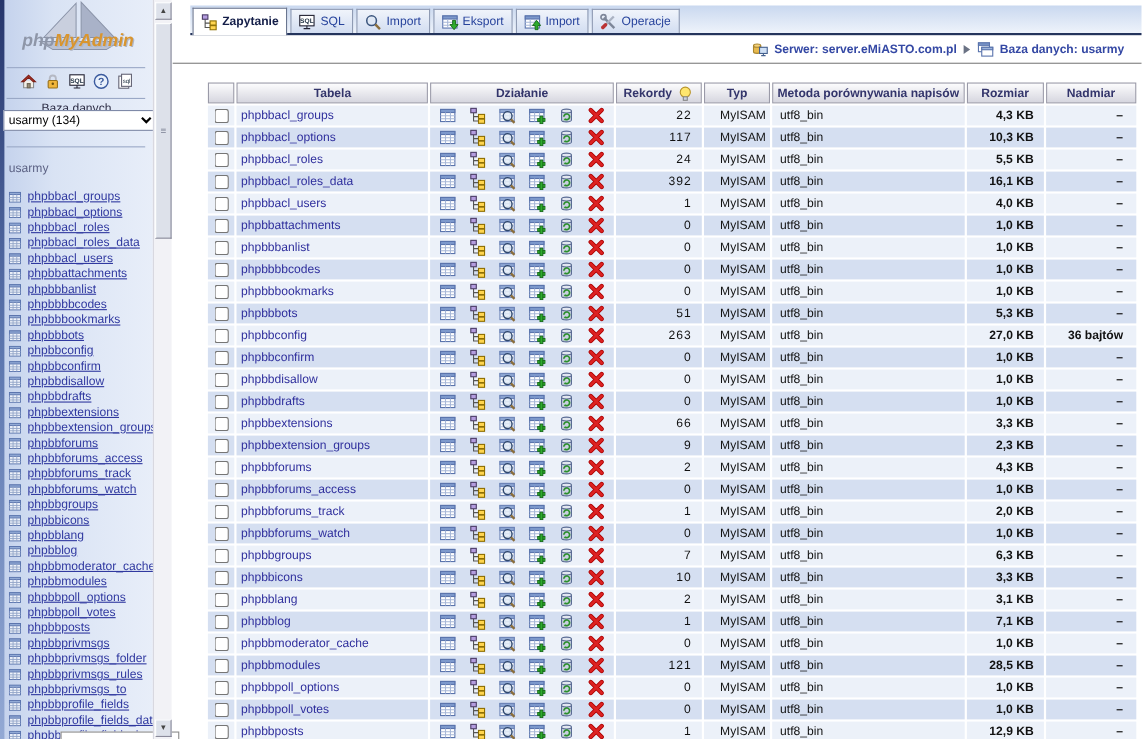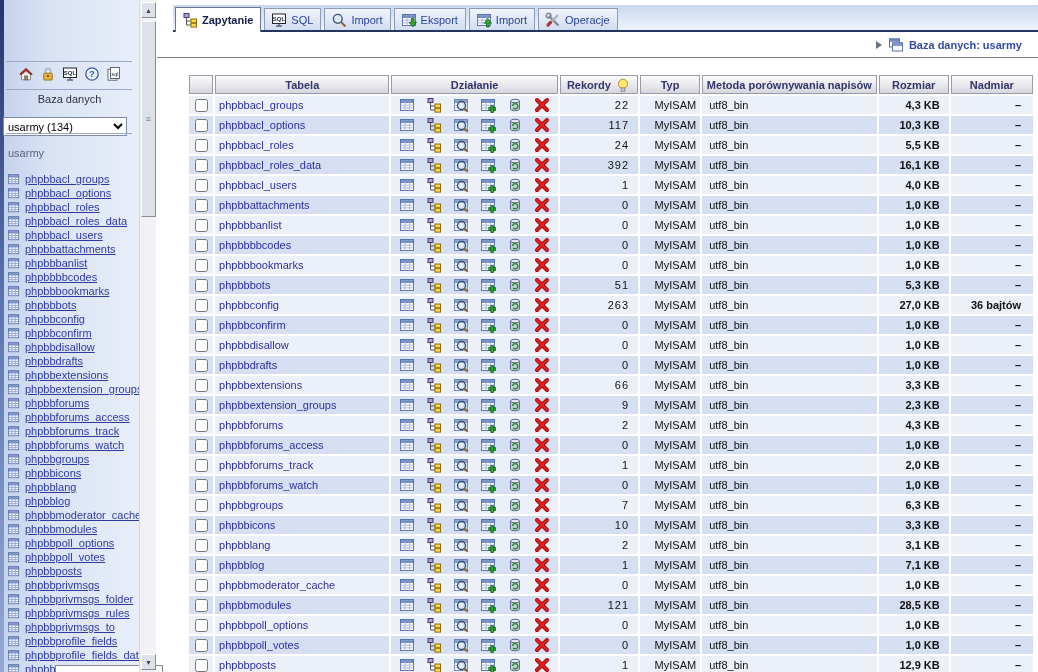--- a/index.html
+++ b/index.html
@@ -13,21 +13,21 @@
              background:linear-gradient(to bottom,#26356b,#5a74ad 45%,#93a9d4); }
   .logo { position:absolute; top:1px; left:8px; width:126px; height:56px; text-align:center; }
   .logo svg { display:block; margin:0 auto; }
   .logo-text { margin-top:-16px; font-size:16px; font-weight:bold; font-style:italic; line-height:14px; }
   .logo-php { color:#8e96a8; }
   .logo-myadmin { color:#d9952e; text-shadow:1px 1px 0 #b0b6c4; }
   .sb-divider { position:absolute; left:6px; width:126px; border-top:1px solid #9aa8c6; height:0; }
   .sb-icons { position:absolute; top:66px; left:0; width:139px; display:flex; justify-content:center; align-items:center; gap:6px; }
   .sb-icons a { display:block; line-height:0; }
   .sb-dblabel { position:absolute; top:93px; left:0; width:139px; text-align:center; font-size:11px; color:#2e2e46; }
-  .sb-select { position:absolute; top:117px; left:3px; width:124px; font-size:11px; font-family:"Liberation Sans",sans-serif; height:19px; background:#fff; border:1px solid #7f8aa8; }
+  .sb-select { position:absolute; top:100px; left:3px; width:139px; font-size:11px; font-family:"Liberation Sans",sans-serif; height:19px; background:#fff; border:1px solid #7f8aa8; }
   .sb-dbname { position:absolute; top:147px; left:8px; font-size:11px; color:#5c6284; }
   .sb-list { position:absolute; top:172px; left:8px; margin:0; padding:0; list-style:none; }
   .sb-item { height:14px; display:flex; align-items:center; gap:5px; white-space:nowrap; }
   .sb-link { font-size:11px; color:#3039a0; text-decoration:underline; }
   .ic11 { width:12px; height:11px; flex:0 0 12px; }
   .sb-bottom-box { position:absolute; left:55px; top:665px; width:108px; height:12px; background:#fff; border:1px solid #8a8a8a; }
 
   
   .vscroll { position:absolute; left:139px; top:0; width:17px; height:672px; background:#f2f2f6; border-left:1px solid #d8d8e0; }
   .sb-btn { position:absolute; left:1px; width:15px; height:16px; background:#dde1ea;
@@ -189,20 +189,26 @@
       <path d="M22 40 L101 40 L88 48 L35 48 Z" fill="#b9c1d3" stroke="#8a93a8"></path>
     </symbol>
   </defs>
 </svg>
 
 <div id="screen">
 
   <div class="sidebar">
     <div class="left-strip"></div>
 
+    <div class="logo">
+      <svg width="110" height="46">
+          <use href="#i-boat"></use>
+        </svg>
+      <div class="logo-text"><span class="logo-php">php</span><span class="logo-myadmin">MyAdmin</span></div>
+    </div>
 
     <div class="sb-divider" style="top:61px"></div>
 
     <div class="sb-icons">
       <a href="#"><svg class="ic16">
             <use href="#i-home"></use>
           </svg></a>
       <a href="#"><svg class="ic16">
             <use href="#i-lock"></use>
           </svg></a>
@@ -528,20 +534,26 @@
     </div>
     <div class="tab">
       <svg class="ic16">
           <use href="#i-ops"></use>
         </svg>
       <span>Operacje</span>
     </div>
   </div>
 
   <div class="breadcrumb">
+    <a href="#" class="crumb-link">
+      <svg class="ic16">
+          <use href="#i-host"></use>
+        </svg>
+      <span>Serwer: server.eMiASTO.com.pl</span>
+    </a>
     <span class="bc-arrow"></span>
     <a href="#" class="crumb-link">
       <svg class="ic16">
           <use href="#i-db"></use>
         </svg>
       <span>Baza danych: usarmy</span>
     </a>
   </div>
   <div class="rule"></div>
 

